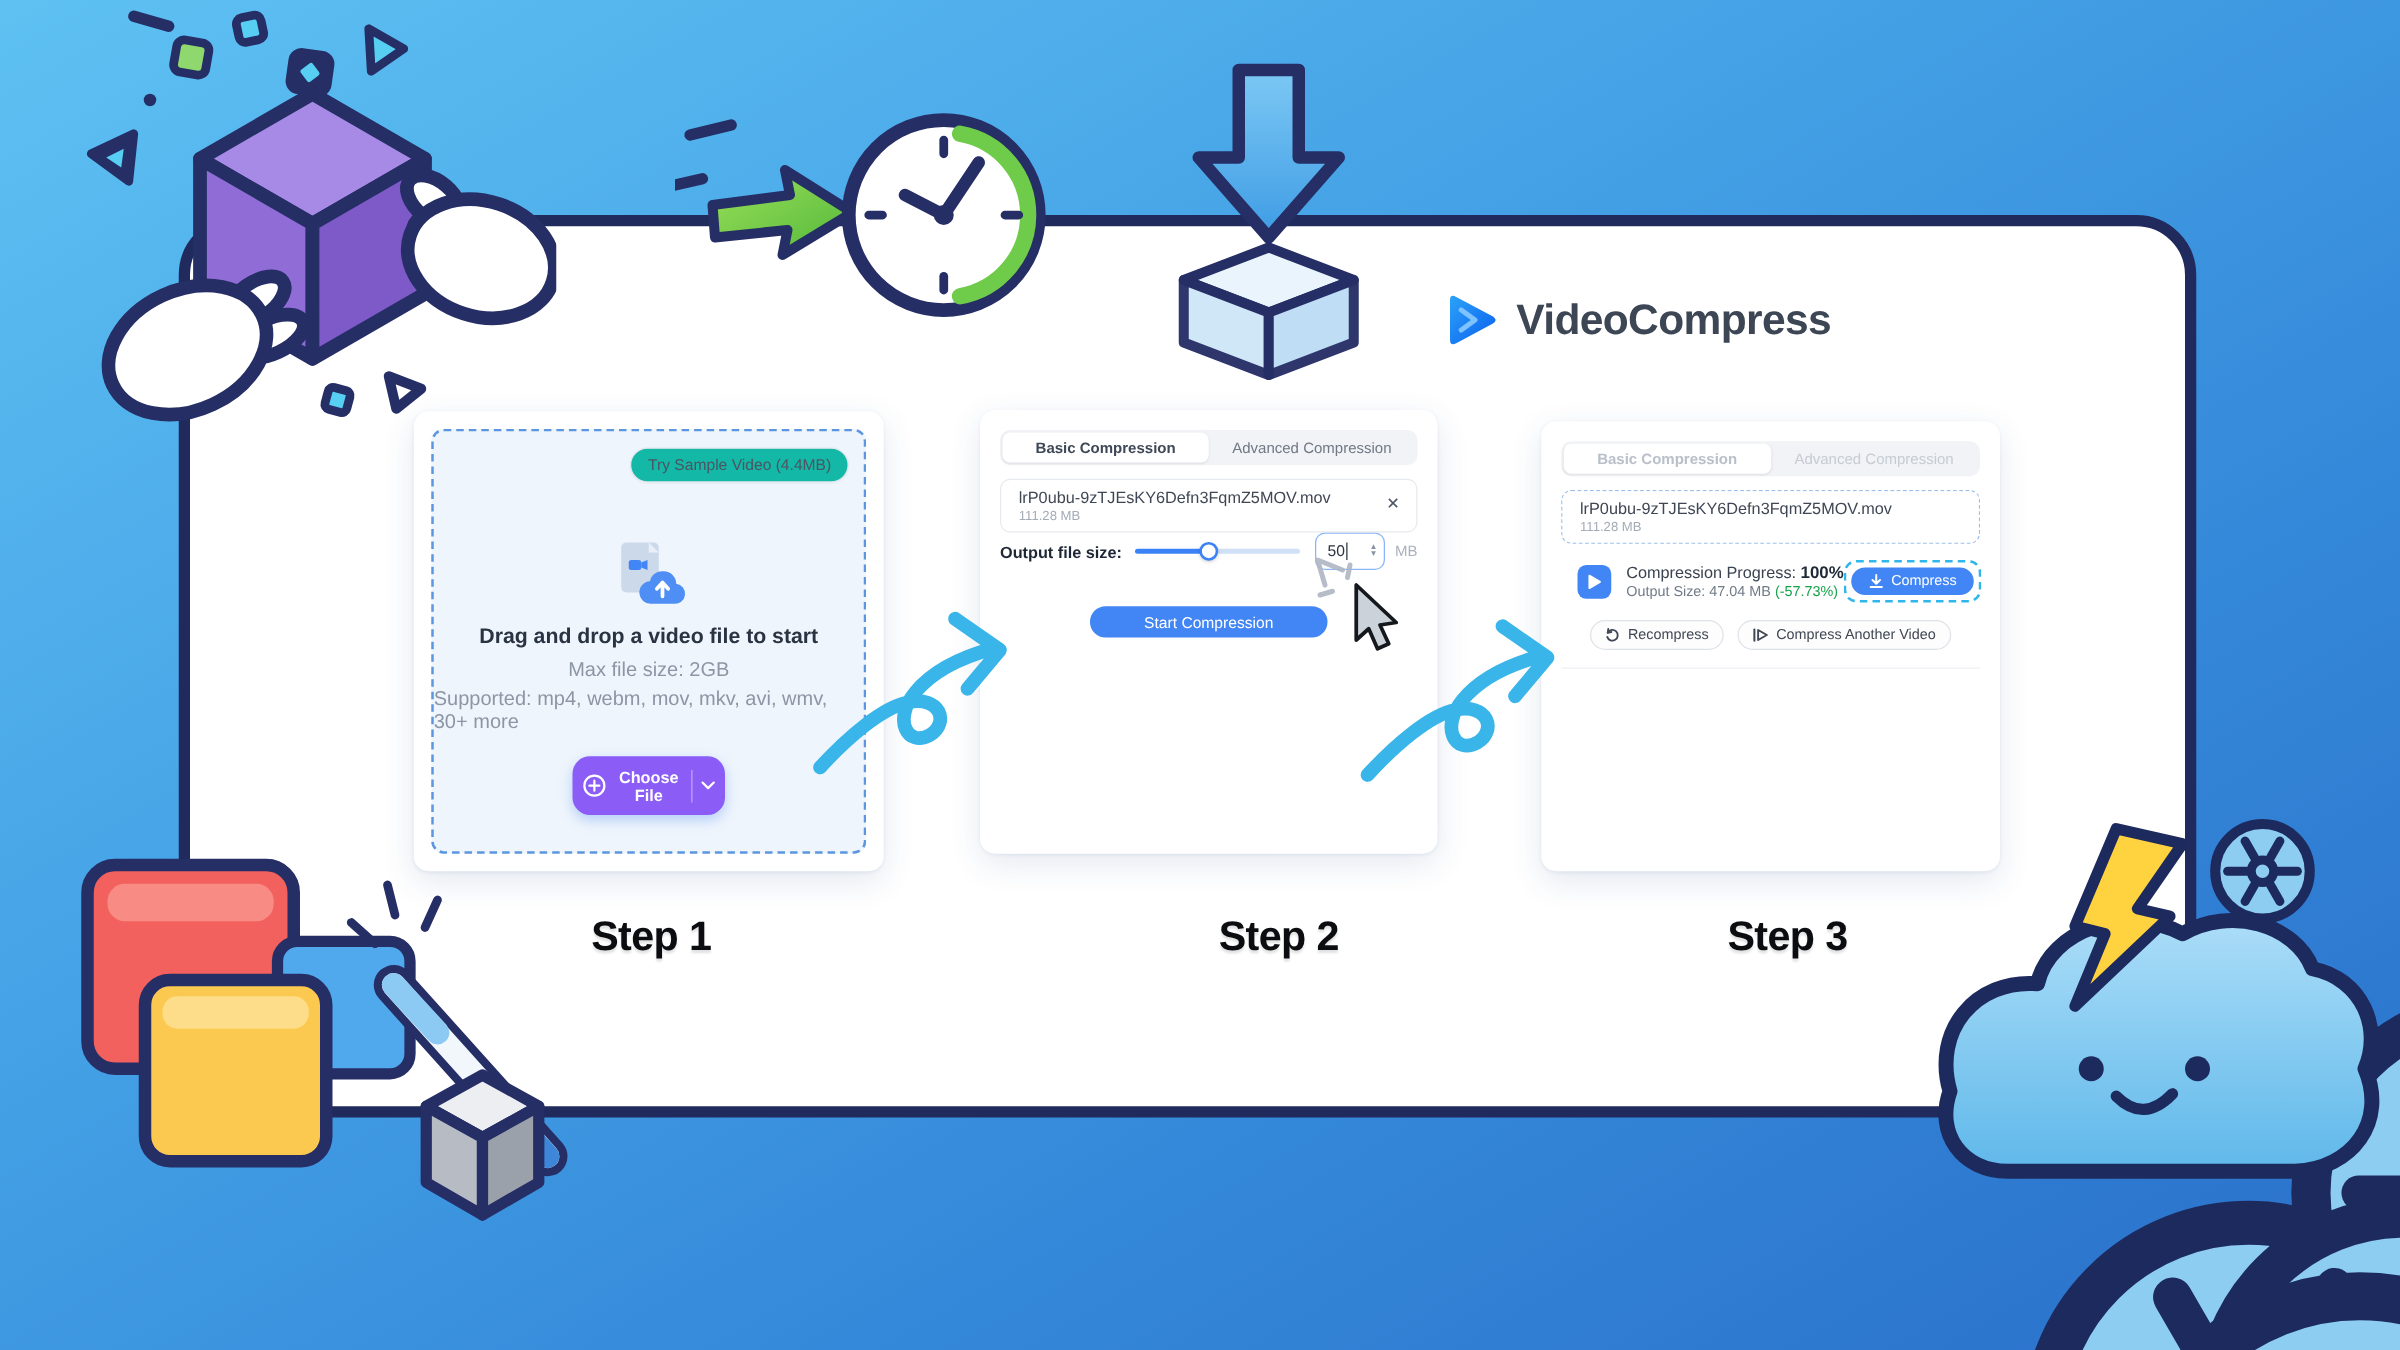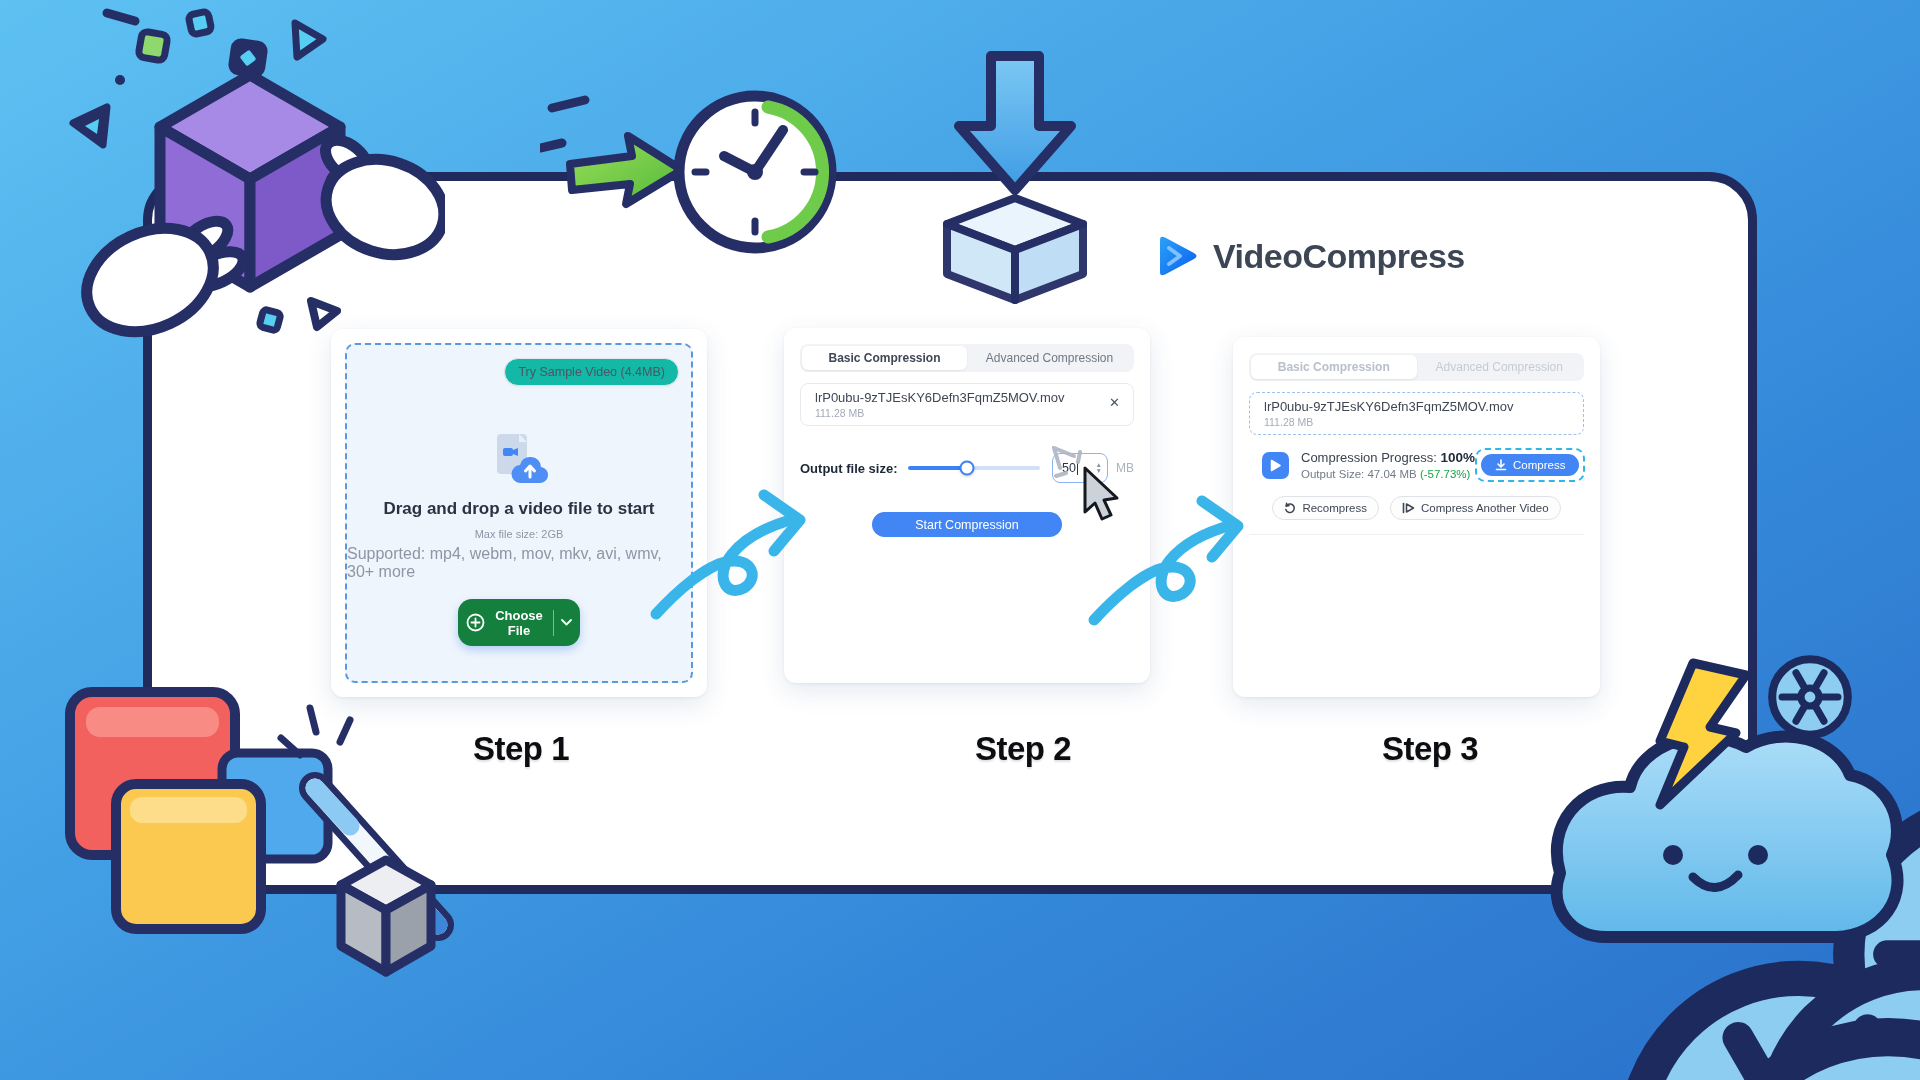--- a/index.html
+++ b/index.html
@@ -37,25 +37,25 @@
     background:#eff5fc; border:2px dashed #5b96e0; border-radius:10px;
   }
   .sample-btn {
     position:absolute; top:13px; right:12px;
     background:#14b8a6; border:1px solid #e3e6eb; border-radius:14px;
     padding:6px 13px; font-size:12.5px; color:#4b5563; cursor:pointer;
     box-shadow:0 1px 2px rgba(0,0,0,.04);
   }
   .dz-center { position:absolute; left:0; right:0; top:88px; display:flex; flex-direction:column; align-items:center; }
   .dz-title { margin-top:14px; font-size:17px; font-weight:bold; color:#2a3342; }
-  .dz-sub { margin-top:9px; font-size:11px; color:#8d96a5; }
+  .dz-sub { margin-top:9px; font-size:16px; color:#8d96a5; }
   .dz-sub2 { margin-top:5px; font-size:16px; color:#8d96a5; }
   .choose-btn {
     margin-top:18px; width:122px; height:47px; border-radius:14px;
-    background:#15803d; color:#fff; display:flex; align-items:center; justify-content:center;
+    background:#8b5cf6; color:#fff; display:flex; align-items:center; justify-content:center;
     gap:7px; cursor:pointer; box-shadow:0 4px 10px rgba(66,133,244,.35);
   }
   .choose-label { width:54px; font-size:13px; font-weight:bold; line-height:15px; text-align:center; }
   .choose-divider { width:1px; height:26px; background:rgba(255,255,255,.45); }
 
   
   .tabbar { display:flex; background:#f1f3f6; border-radius:8px; padding:2px; height:28px; }
   .tab { flex:1; display:flex; align-items:center; justify-content:center; font-size:12px; border-radius:6px; cursor:pointer; }
   .tab.active { background:#fff; color:#3f4856; font-weight:bold; box-shadow:0 1px 2px rgba(0,0,0,.08); }
   .tab.inactive { color:#6f7986; }
@@ -63,21 +63,21 @@
   #panel3 .tab.inactive { color:#c6ccd4; }
 
   
   .filebox { position:relative; margin-top:11px; border:1px solid #e7eaee; border-radius:8px; padding:6px 14px; min-height:41px; }
   .filebox.dashed { border:1.5px dashed #9cc0ea; }
   .file-name { font-size:13px; color:#3f4754; white-space:nowrap; overflow:hidden; }
   .file-size { font-size:10.5px; color:#a3abb6; margin-top:2px; }
   .close-x { position:absolute; right:13px; top:12px; font-size:13px; color:#4b5563; cursor:pointer; line-height:1; }
 
   
-  .output-row { display:flex; align-items:center; margin-top:27px; }
+  .output-row { display:flex; align-items:center; }
   .output-label { font-size:13px; font-weight:bold; color:#1d2736; white-space:nowrap; }
   .slider { position:relative; flex:1; height:4px; margin:0 12px 0 10px; border-radius:2px;
     background:linear-gradient(to right,#3b82f6 0 45%,#cfe0f7 45% 100%); cursor:pointer; }
   .slider-thumb { position:absolute; left:45%; top:50%; transform:translate(-50%,-50%);
     width:15px; height:15px; border-radius:50%; background:#fff; border:2.5px solid #3b82f6;
     box-shadow:0 1px 3px rgba(0,0,0,.2); }
   .size-input { display:flex; align-items:center; width:56px; height:30px;
     border:1.5px solid #8ab4f8; border-radius:8px; padding:0 5px 0 9px; background:#fff; cursor:text; }
   .size-value { font-size:12.5px; color:#2b3442; }
   .caret { display:inline-block; width:1px; height:14px; background:#2b3442; margin-left:1px; vertical-align:middle; }

